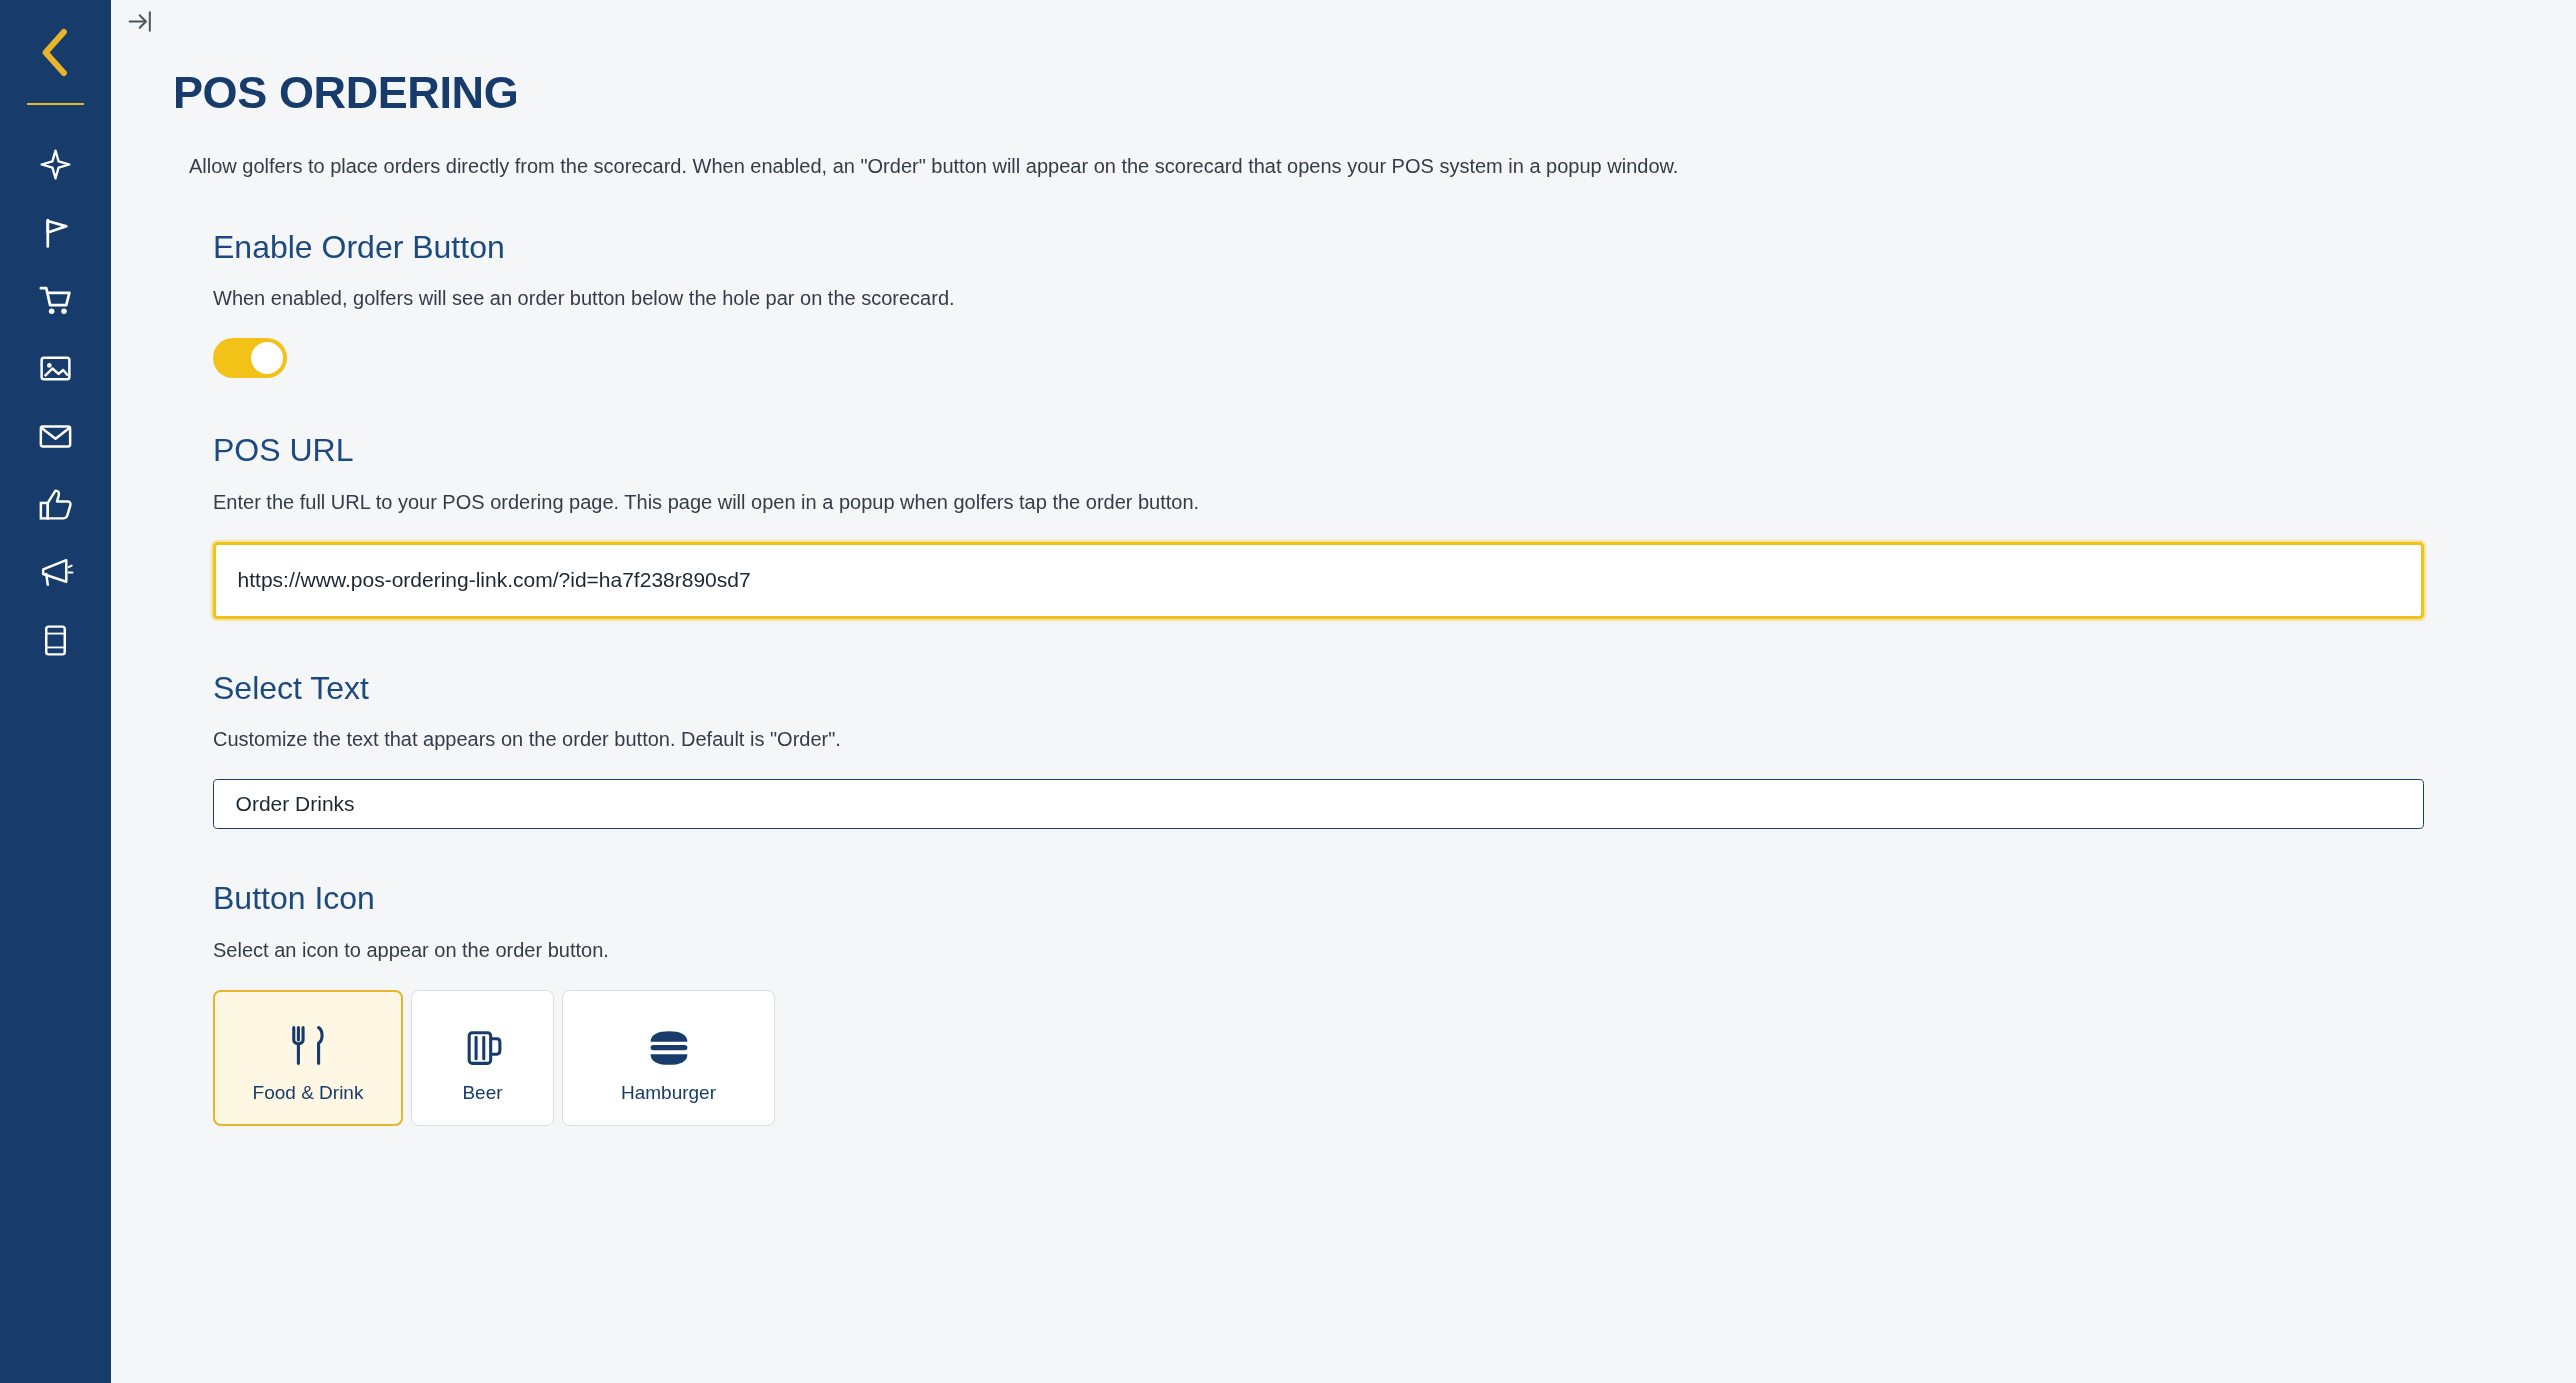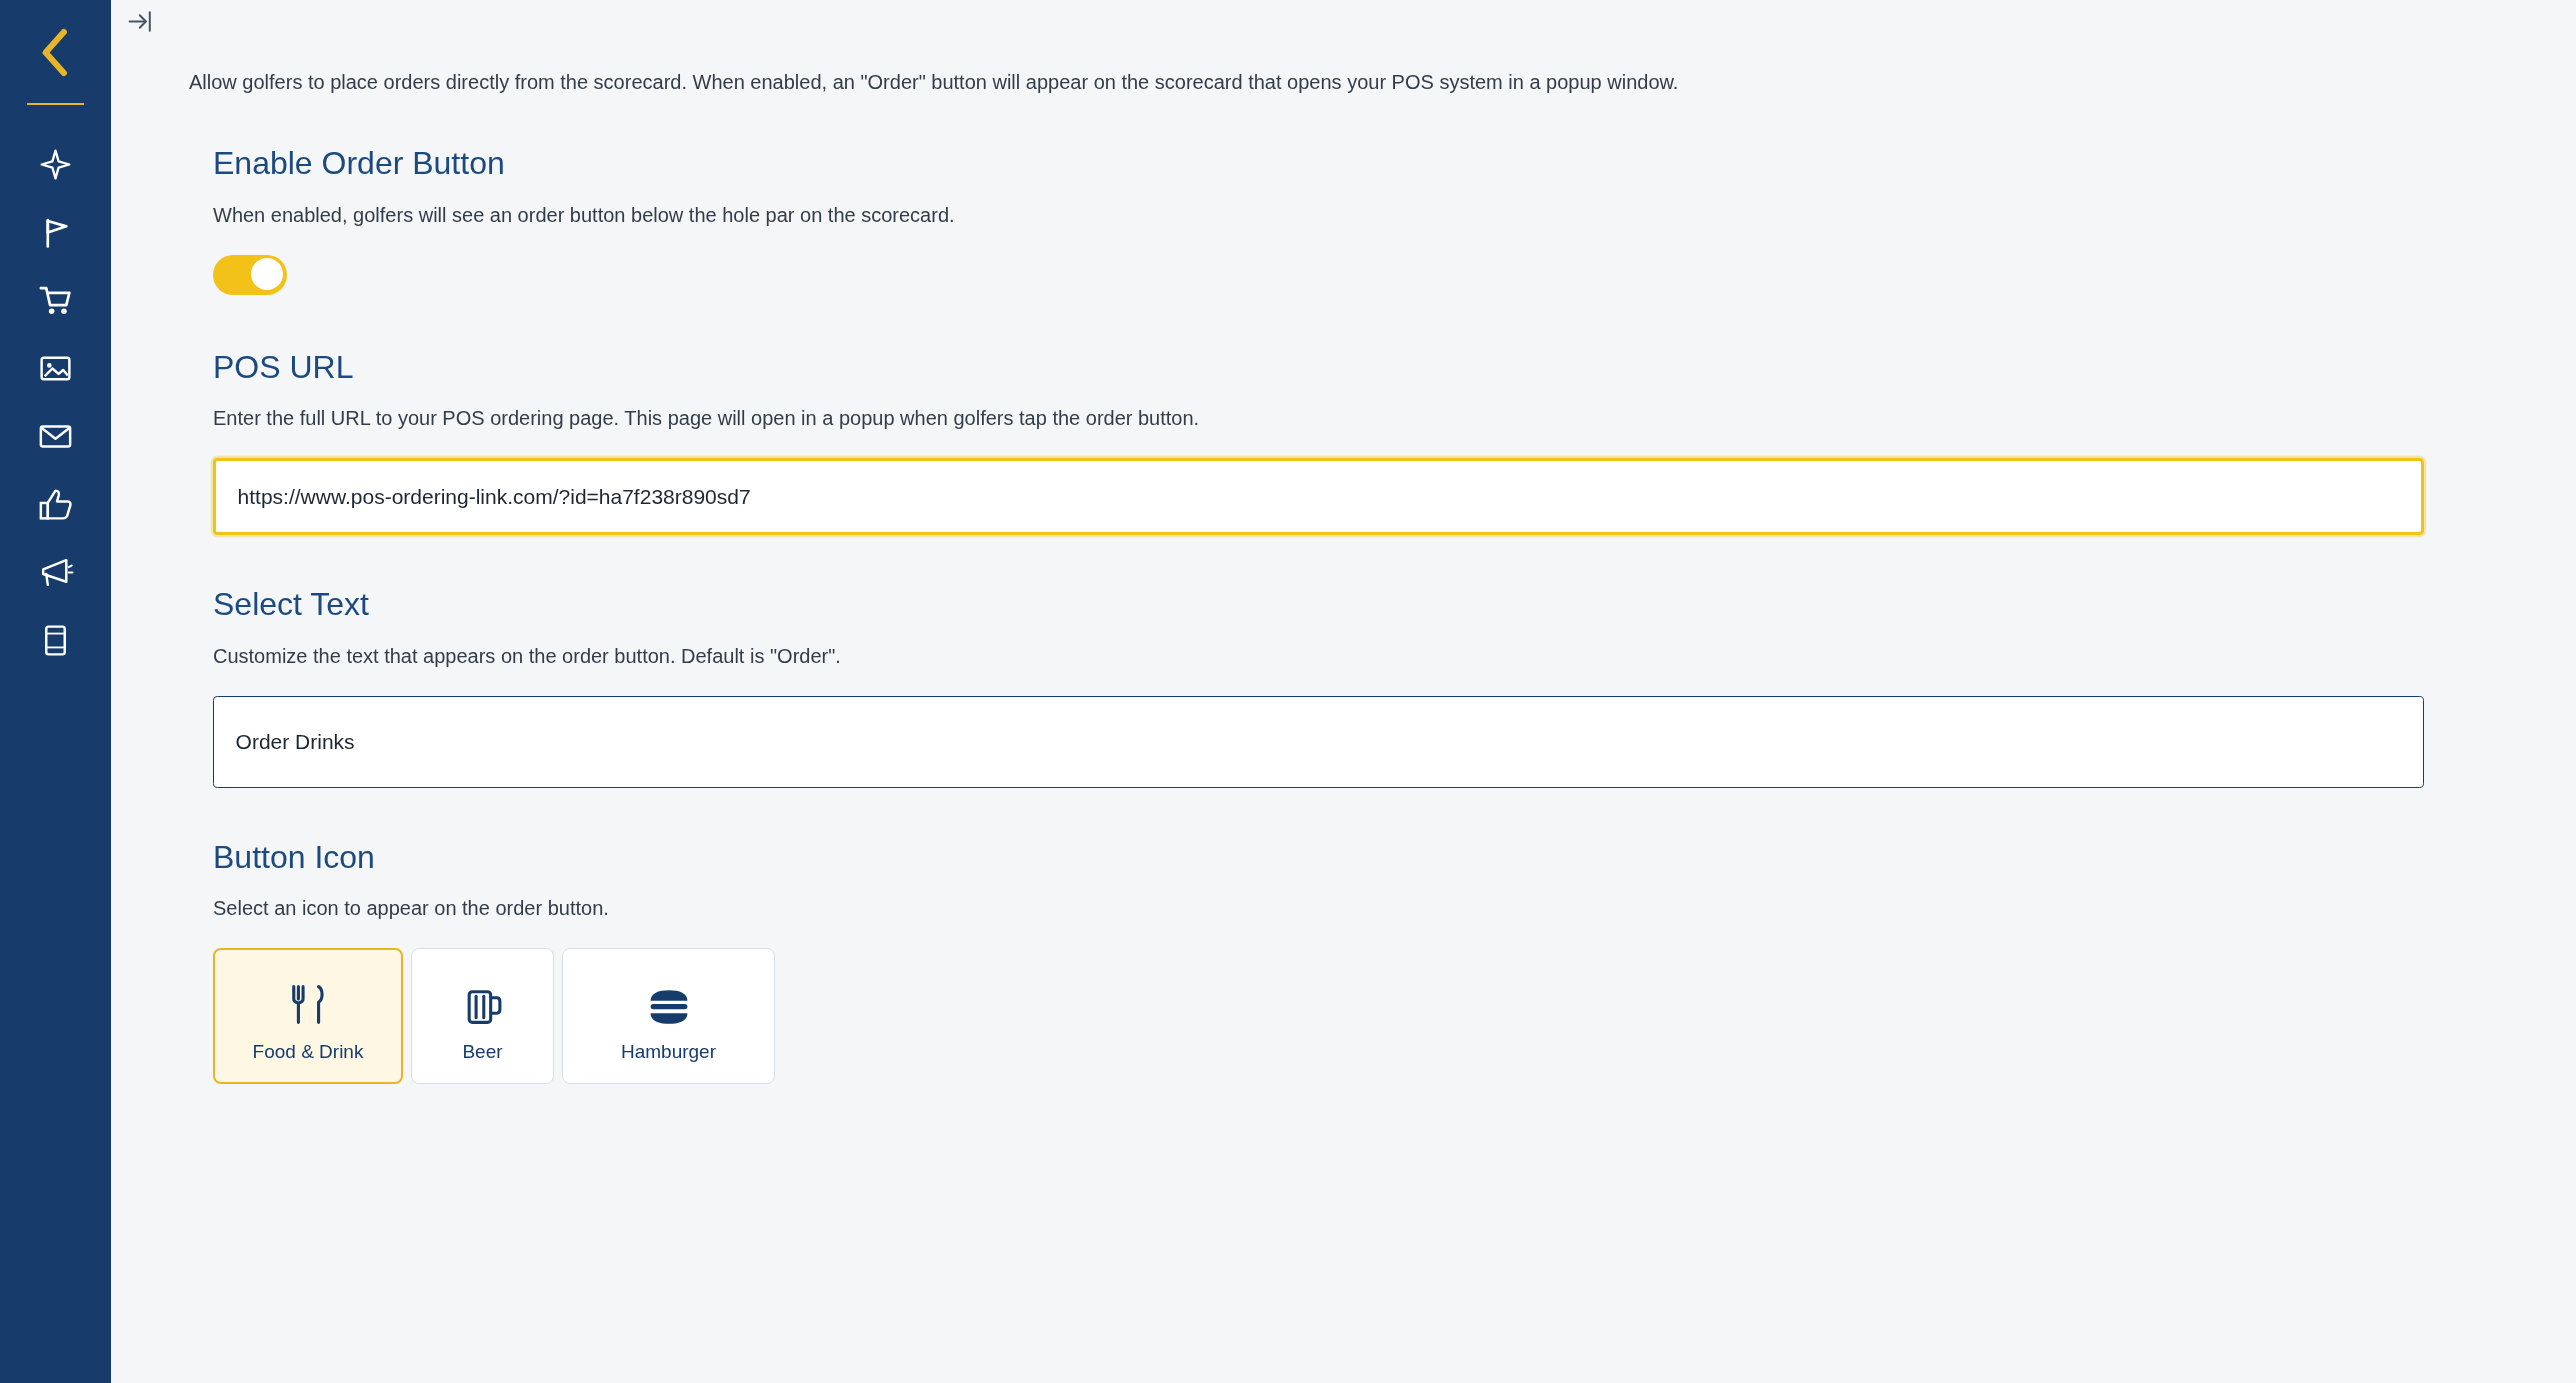--- a/index.html
+++ b/index.html
@@ -112,21 +112,21 @@
     top: 3.9px;
     right: 3.9px;
     width: 32px; height: 32px;
     border-radius: 50%;
     background: #ffffff;
   }
 
   
   .text-input {
     width: 2211px;
-    height: 92px;
+    height: 50px;
     border-radius: 4.6px;
     background: #ffffff;
     font-size: 21px;
     color: #1b2733;
     padding: 0 21.6px;
     font-family: "Liberation Sans", sans-serif;
     border: 1.5px solid #173c6b;
     outline: none;
     display: block;
   }
@@ -271,20 +271,21 @@
         <svg width="31" height="31" viewBox="0 0 40 40">
           <path d="M6 20 H26" stroke="#4a5562" stroke-width="2.6" stroke-linecap="round" fill="none"></path>
           <polyline points="19,12 27,20 19,28" fill="none" stroke="#4a5562" stroke-width="2.6" stroke-linecap="round" stroke-linejoin="round"></polyline>
           <line x1="32" y1="8" x2="32" y2="32" stroke="#4a5562" stroke-width="2.6" stroke-linecap="round"></line>
         </svg>
       </span>
     </div>
 
     <div class="content">
 
+      <h1 class="page-title">POS ORDERING</h1>
       <p class="page-desc">Allow golfers to place orders directly from the scorecard. When enabled, an "Order" button will appear on the scorecard that opens your POS system in a popup window.</p>
 
       <div class="section">
         <h2 class="section-title">Enable Order Button</h2>
         <p class="section-desc">When enabled, golfers will see an order button below the hole par on the scorecard.</p>
         <div class="toggle">
           <div class="knob"></div>
         </div>
       </div>
 

